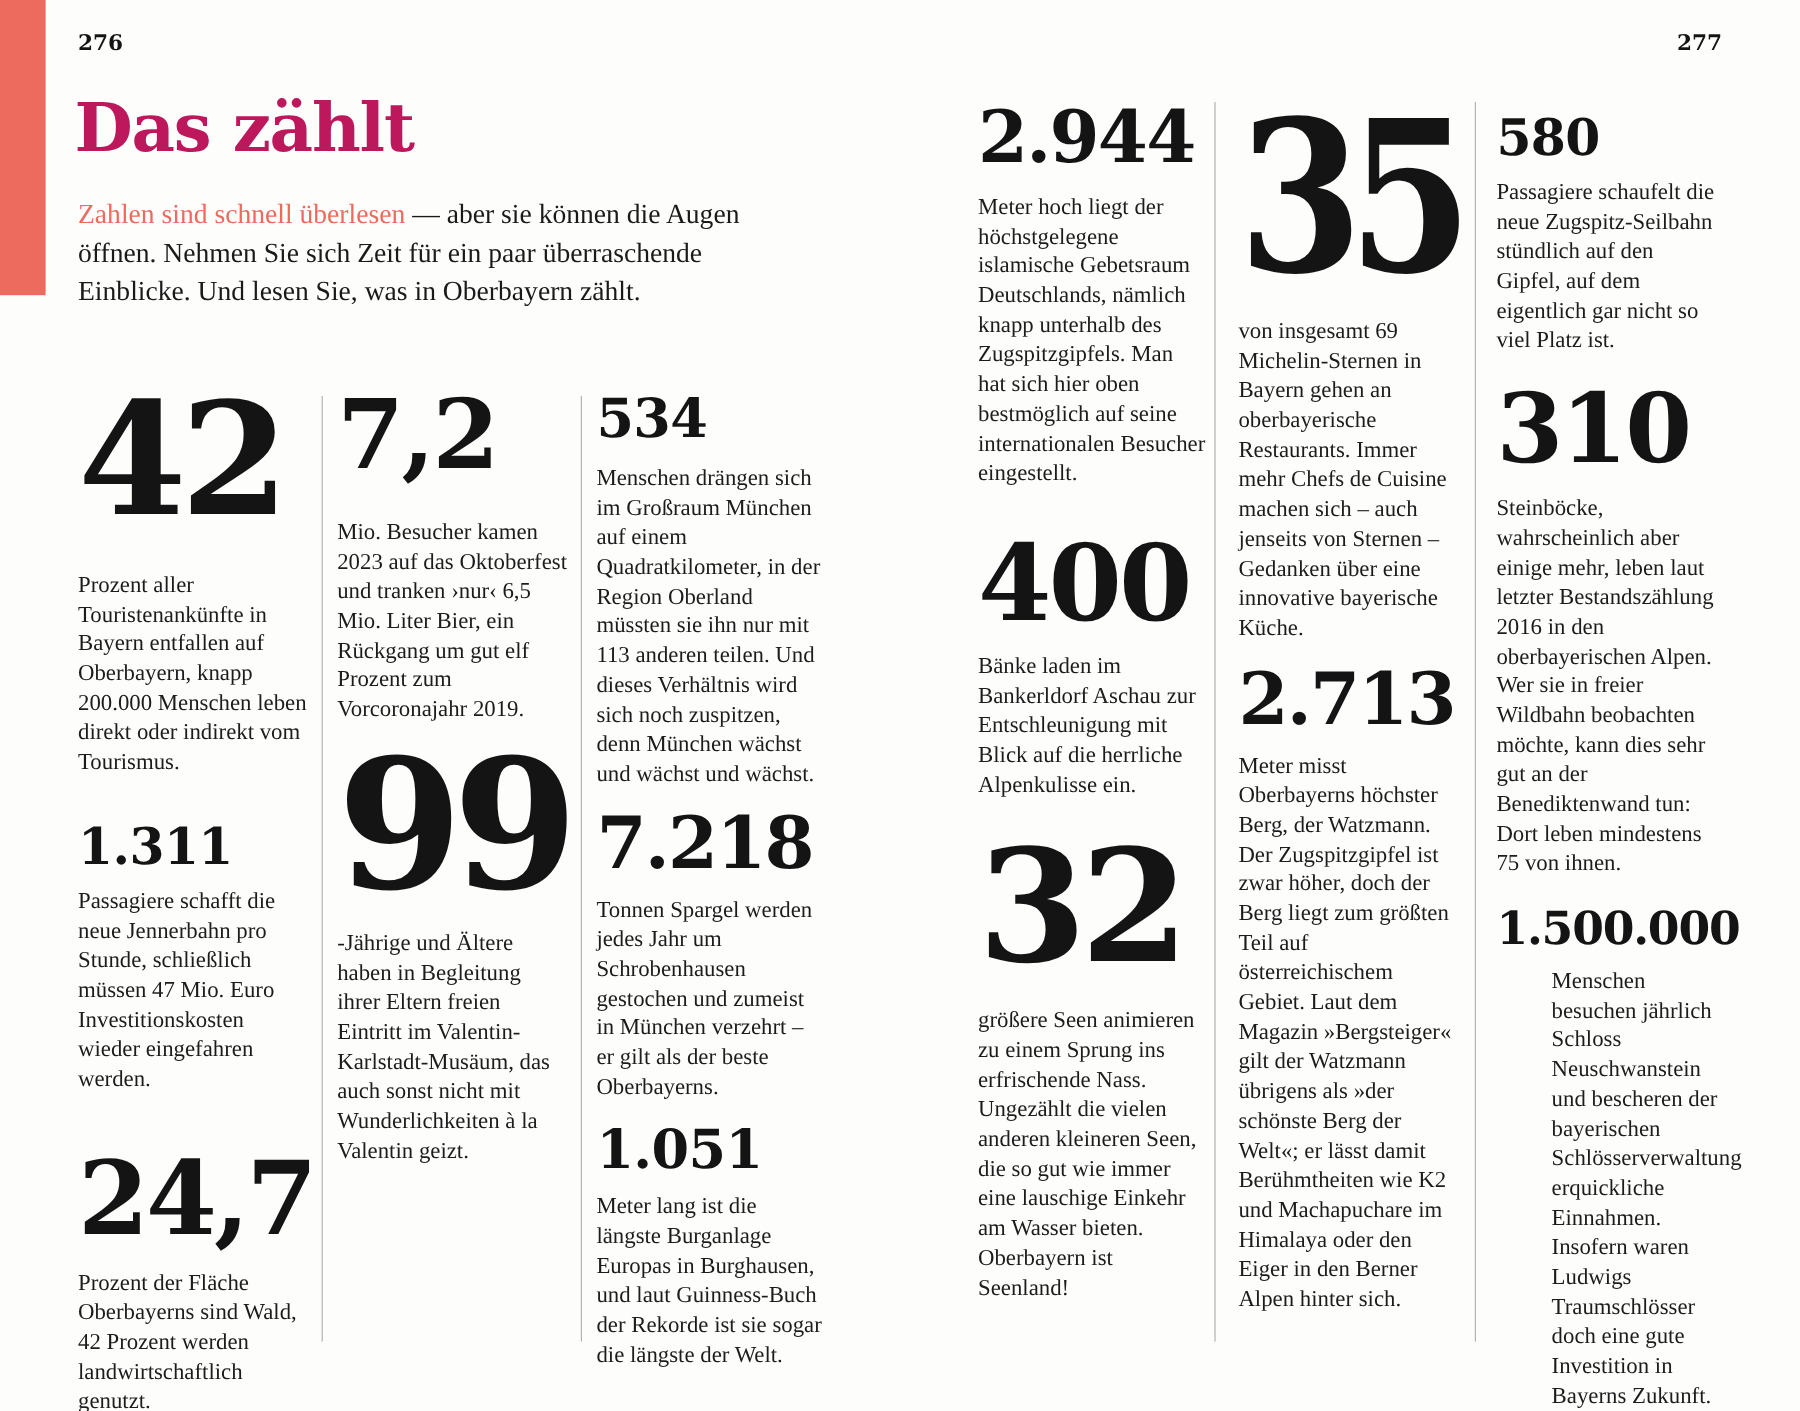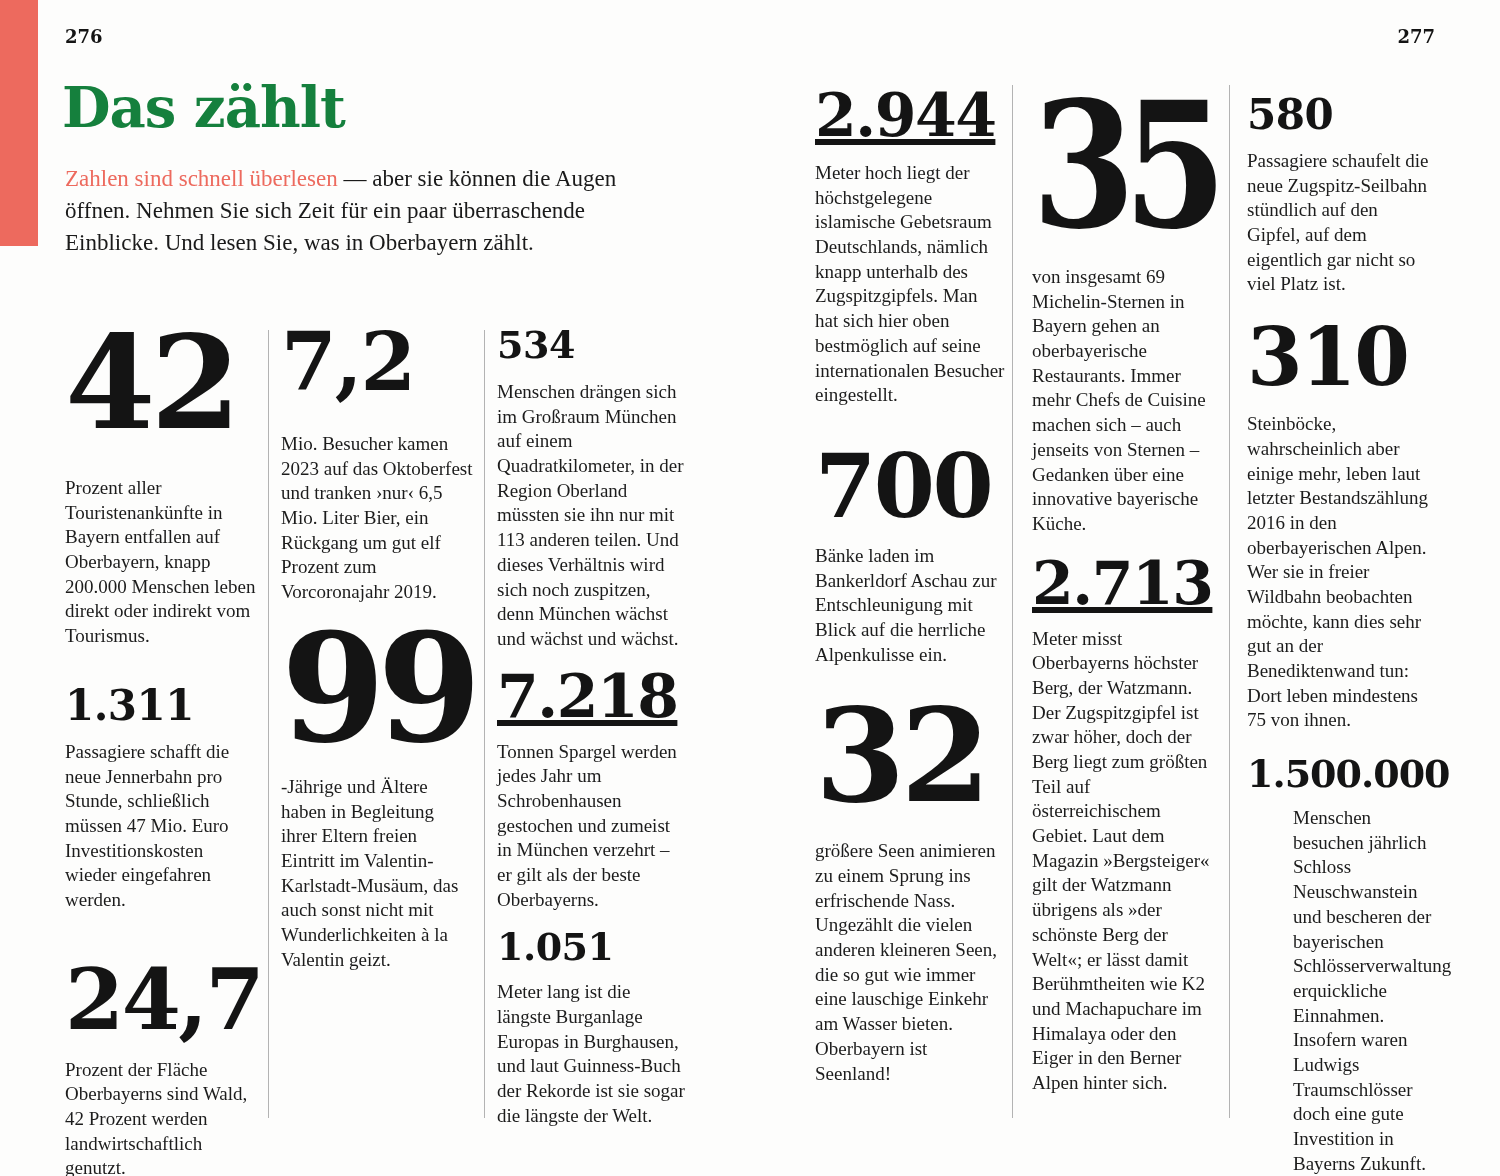--- a/index.html
+++ b/index.html
@@ -23,41 +23,41 @@
     font-weight:700; font-size:18px;
     color:#141414;
   }
   .pagenum.left  { left:65px; }
   .pagenum.right { right:65px; text-align:right; }
 
   .title {
     position:absolute; left:62px; top:74px;
     font-family:"DejaVu Serif", serif;
     font-weight:700; font-size:56px;
-    letter-spacing:-1px; color:#15803d;
+    letter-spacing:-1px; color:#be185d;
   }
   .intro {
     position:absolute; left:65px; top:163px;
     width:605px;
     font-size:23px; line-height:1.4;
     color:#1a1a1a;
   }
   .intro .hl { color:var(--accent, #ed6a5e); font-weight:400; }
 
   .col { position:absolute; }
   .stat { display:block; }
   .num {
     font-family:"DejaVu Serif", serif;
     font-weight:700; line-height:1;
     color:#141414; white-space:nowrap;
   }
   .sz-38  { font-size:38px;  letter-spacing:-1px; }
   .sz-42  { font-size:42px;  letter-spacing:-0.5px; }
-  .sz-45  { font-size:38px;  letter-spacing:-0.5px; }
-  .sz-60  { font-size:60px;  letter-spacing:-1.5px;text-decoration:underline; }
+  .sz-45  { font-size:45px;  letter-spacing:-0.5px; }
+  .sz-60  { font-size:60px;  letter-spacing:-1.5px; }
   .sz-80  { font-size:80px;  letter-spacing:-2px; }
   .sz-85  { font-size:85px;  letter-spacing:-2.5px; }
   .sz-88  { font-size:88px;  letter-spacing:-2.5px; }
   .sz-130 { font-size:130px; letter-spacing:-5px; }
   .sz-150 { font-size:150px; letter-spacing:-8px; }
   .sz-175 { font-size:175px; letter-spacing:-14px; display:inline-block; transform:scaleX(0.85); transform-origin:0 0; }
 
   .body {
     font-size:19px; line-height:1.3;
     margin-top:14px; color:#1c1c1c;
@@ -121,21 +121,21 @@
       <p class="body" style="margin-top:14px;">Meter lang ist die längste Burganlage Europas in Burghausen, und laut Guinness-Buch der Rekorde ist sie sogar die längste der Welt.</p>
     </section>
   </div>
 
   <div class="col" style="left:815px; top:85px; width:190px;">
     <section class="stat">
       <div class="num sz-60">2.944</div>
       <p class="body" style="margin-top:16px;">Meter hoch liegt der höchstgelegene islamische Gebetsraum Deutschlands, nämlich knapp unterhalb des Zugspitzgipfels. Man hat sich hier oben bestmöglich auf seine internationalen Besucher eingestellt.</p>
     </section>
     <section class="stat" style="margin-top:34px;">
-      <div class="num sz-88">700</div>
+      <div class="num sz-88">400</div>
       <p class="body" style="margin-top:14px;">Bänke laden im Bankerldorf Aschau zur Entschleunigung mit Blick auf die herrliche Alpenkulisse ein.</p>
     </section>
     <section class="stat" style="margin-top:24px;">
       <div class="num sz-130">32</div>
       <p class="body" style="margin-top:18px;">größere Seen animieren zu einem Sprung ins erfrischende Nass. Ungezählt die vielen anderen kleineren Seen, die so gut wie immer eine lauschige Einkehr am Wasser bieten. Oberbayern ist Seenland!</p>
     </section>
   </div>
 
   <div class="col" style="left:1032px; top:78px; width:186px;">
     <section class="stat">

